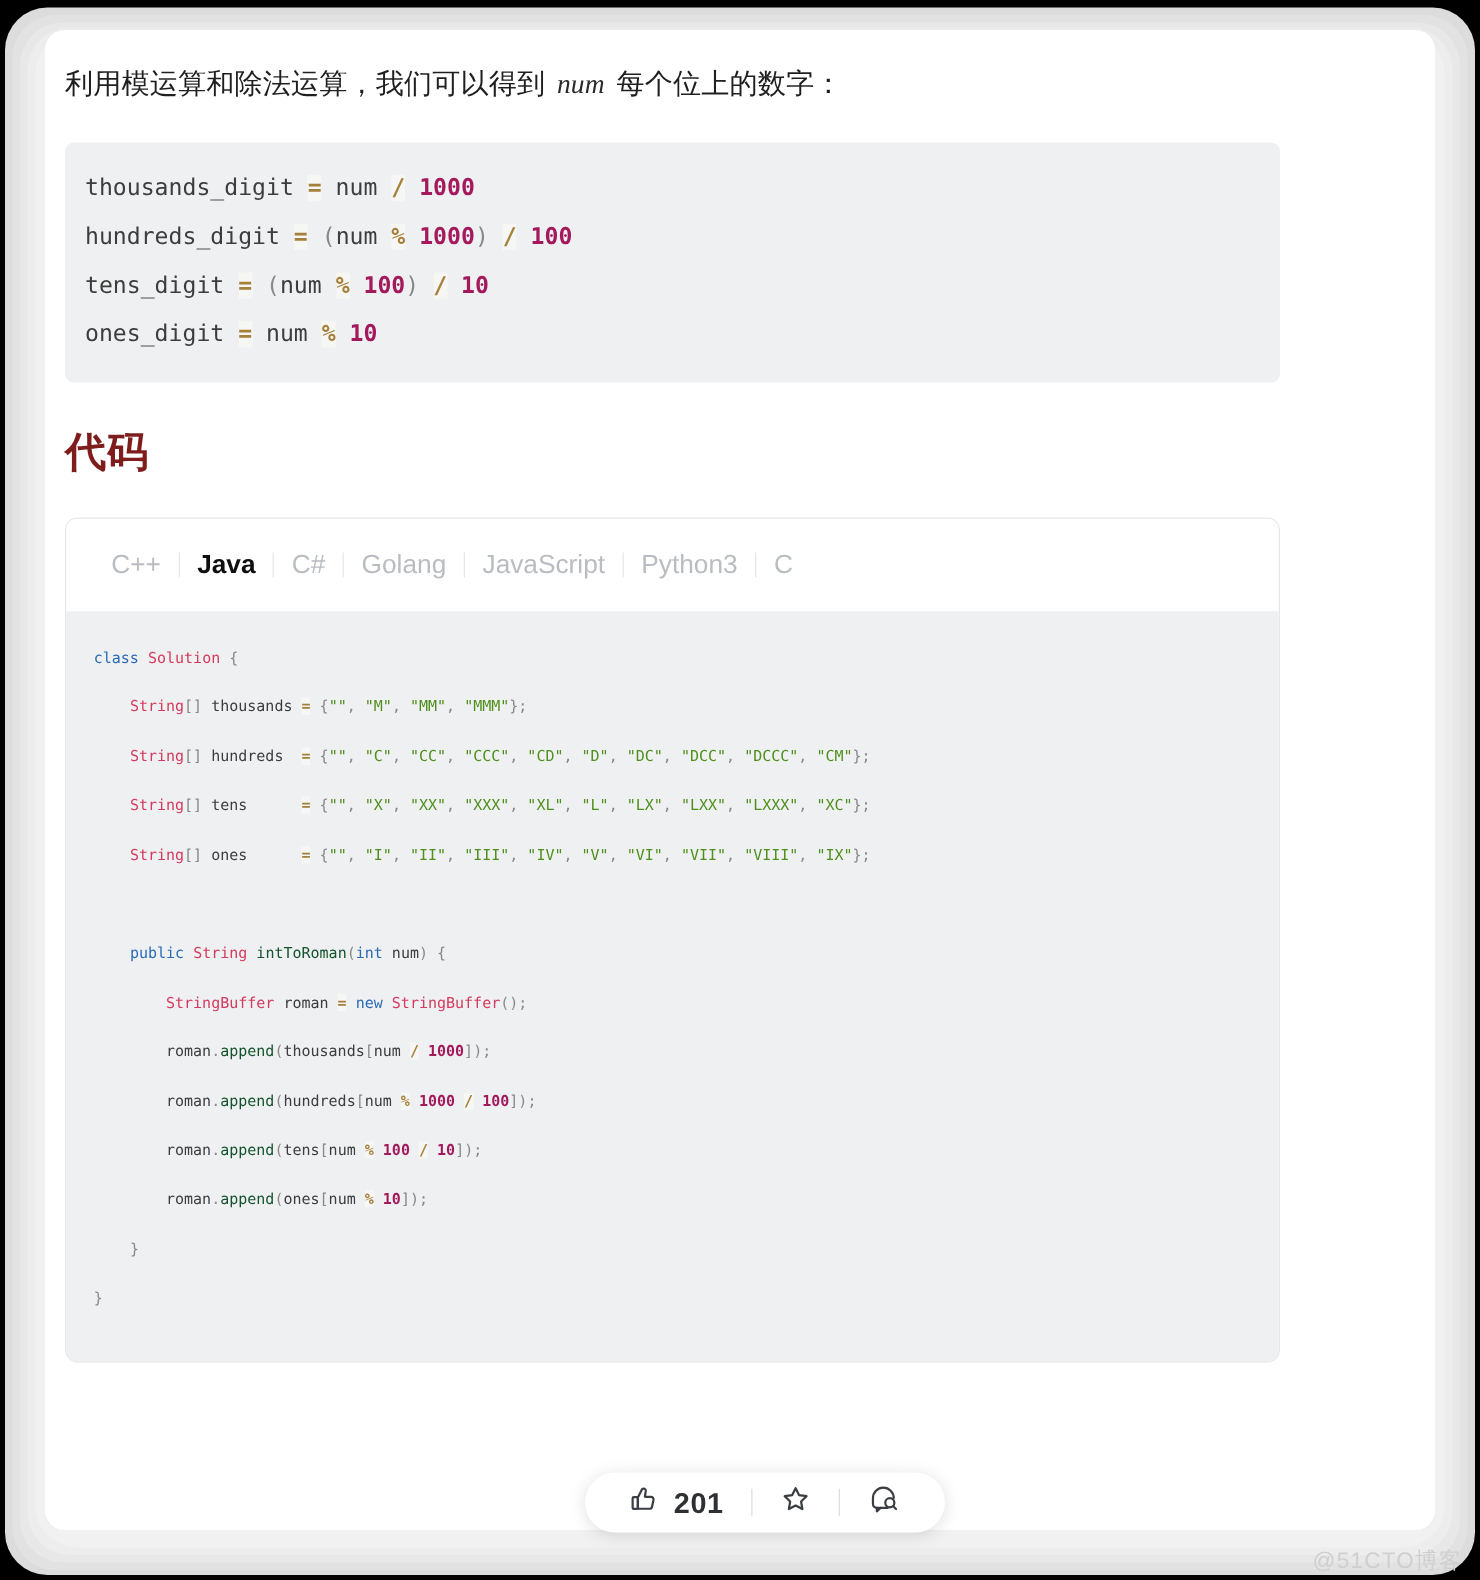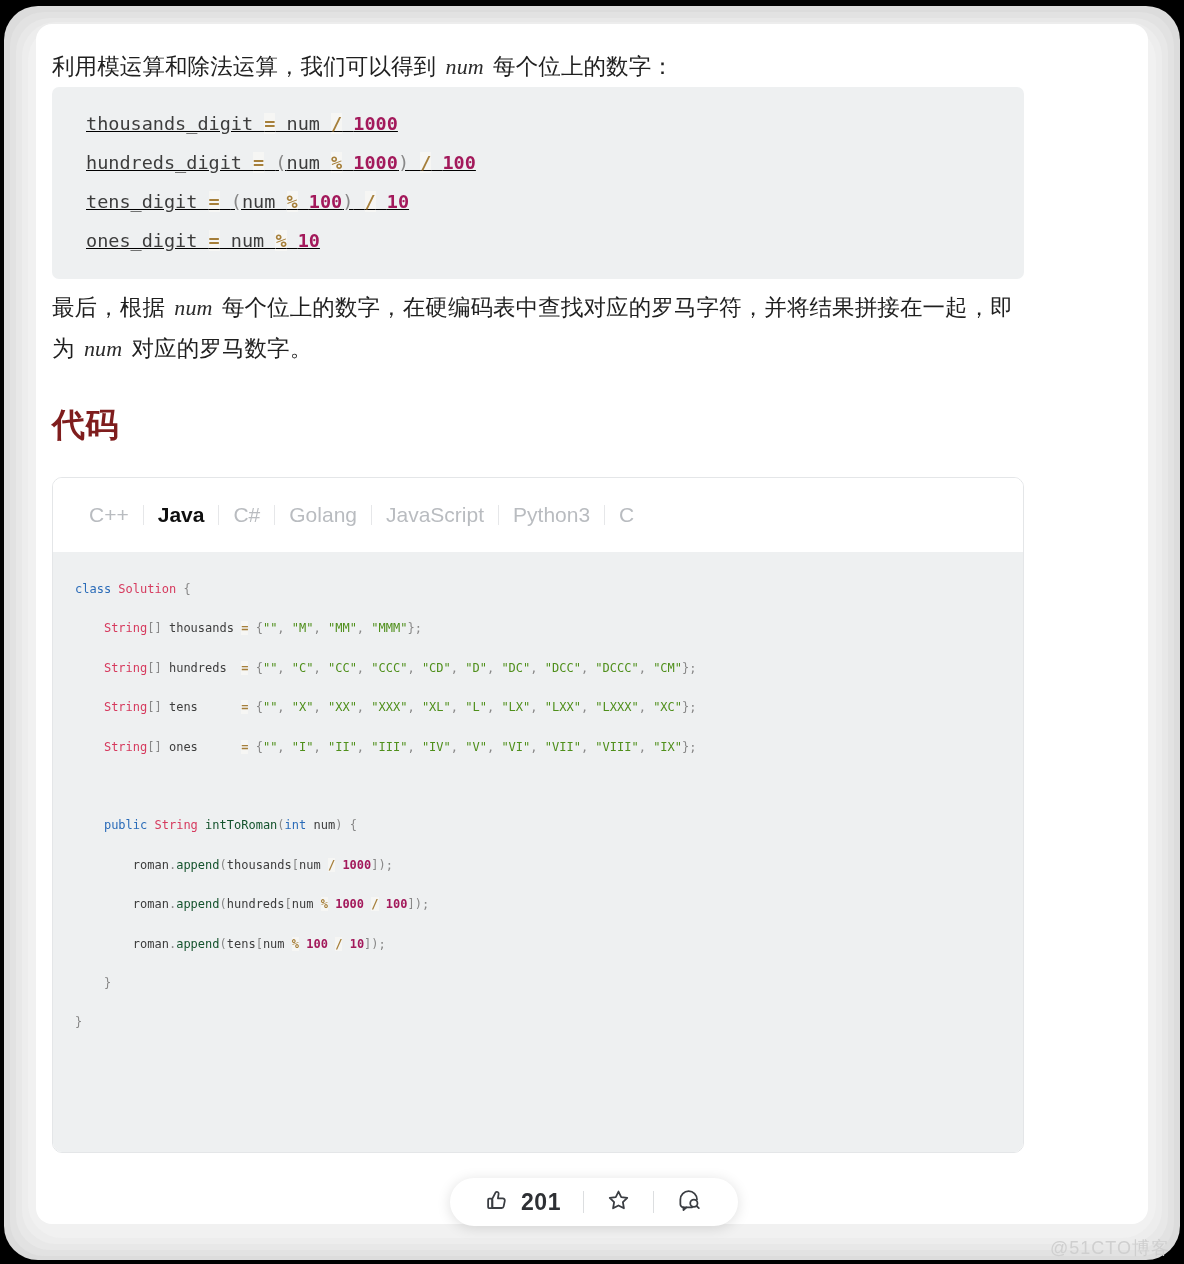--- a/index.html
+++ b/index.html
@@ -72,25 +72,25 @@
   h2.section-title {
     font-size: 33px;
     color: #7f1d1d;
     margin: 34px 0 0 0;
     font-weight: 700;
     letter-spacing: 0.5px;
   }
 
   
   .pseudo-block {
+    margin-top: 27px;
     background: #eef0f1;
     border-radius: 7px;
-    padding: 17px 22px 19px 34px;
+    padding: 17px 22px 19px 16px;
     box-sizing: border-box;
-    text-decoration: underline;
   }
   .code-line {
     font-family: "DejaVu Sans Mono", "Liberation Mono", monospace;
     font-size: 18.5px;
     line-height: 39px;
     white-space: pre;
     color: #3d3d3d;
   }
   .tok-num  { color: #a3195b; font-weight: 700; }
   .tok-op   { color: #a67f3a; font-weight: 700; background: #f6f6f4; }
@@ -140,21 +140,21 @@
     min-height: 600px;
   }
   .codearea .code-line {
     line-height: 39.4px;
     font-size: 12px;
   }
 
   
   .action-pill {
     position: absolute;
-    left: 450px;
+    left: 468px;
     top: 1178px;
     width: 288px;
     height: 48px;
     background: #ffffff;
     border-radius: 31px;
     box-shadow: 0 2px 14px rgba(0,0,0,0.13);
     display: flex;
     align-items: center;
     justify-content: center;
     gap: 0px;
@@ -211,23 +211,20 @@
 
     <div class="pseudo-block">
       <div id="pseudo-lines">
           <div class="code-line"><span class="tok-id">thousands_digit </span><span class="tok-op">=</span><span class="tok-id"> num </span><span class="tok-op">/</span><span class="tok-id"> </span><span class="tok-num">1000</span></div>
           <div class="code-line"><span class="tok-id">hundreds_digit </span><span class="tok-op">=</span><span class="tok-id"> </span><span class="tok-punc">(</span><span class="tok-id">num </span><span class="tok-op">%</span><span class="tok-id"> </span><span class="tok-num">1000</span><span class="tok-punc">)</span><span class="tok-id"> </span><span class="tok-op">/</span><span class="tok-id"> </span><span class="tok-num">100</span></div>
           <div class="code-line"><span class="tok-id">tens_digit </span><span class="tok-op">=</span><span class="tok-id"> </span><span class="tok-punc">(</span><span class="tok-id">num </span><span class="tok-op">%</span><span class="tok-id"> </span><span class="tok-num">100</span><span class="tok-punc">)</span><span class="tok-id"> </span><span class="tok-op">/</span><span class="tok-id"> </span><span class="tok-num">10</span></div>
           <div class="code-line"><span class="tok-id">ones_digit </span><span class="tok-op">=</span><span class="tok-id"> num </span><span class="tok-op">%</span><span class="tok-id"> </span><span class="tok-num">10</span></div>
         </div>
     </div>
 
-    <p class="para p2">
-      <span>最后，根据 </span><span class="mathvar">num</span><span> 每个位上的数字，在硬编码表中查找对应的罗马字符，并将结果拼接在一起，即为 </span><span class="mathvar">num</span><span> 对应的罗马数字。</span>
-    </p>
 
     <h2 class="section-title">代码</h2>
 
     <div class="code-card">
       <div class="tabbar" id="lang-tabbar">
           <div class="tab">C++</div>
           <div class="tabdiv"></div>
           <div class="tab active">Java</div>
           <div class="tabdiv"></div>
           <div class="tab">C#</div>
@@ -242,23 +239,25 @@
         </div>
       <div class="codearea">
         <div id="java-lines">
             <div class="code-line"><span class="tok-kw">class</span><span class="tok-id"> </span><span class="tok-type">Solution</span><span class="tok-id"> </span><span class="tok-punc">{</span></div>
             <div class="code-line"><span class="tok-id">    </span><span class="tok-type">String</span><span class="tok-punc">[]</span><span class="tok-id"> thousands </span><span class="tok-op">=</span><span class="tok-id"> </span><span class="tok-punc">{</span><span class="tok-str">""</span><span class="tok-punc">, </span><span class="tok-str">"M"</span><span class="tok-punc">, </span><span class="tok-str">"MM"</span><span class="tok-punc">, </span><span class="tok-str">"MMM"</span><span class="tok-punc">};</span></div>
             <div class="code-line"><span class="tok-id">    </span><span class="tok-type">String</span><span class="tok-punc">[]</span><span class="tok-id"> hundreds  </span><span class="tok-op">=</span><span class="tok-id"> </span><span class="tok-punc">{</span><span class="tok-str">""</span><span class="tok-punc">, </span><span class="tok-str">"C"</span><span class="tok-punc">, </span><span class="tok-str">"CC"</span><span class="tok-punc">, </span><span class="tok-str">"CCC"</span><span class="tok-punc">, </span><span class="tok-str">"CD"</span><span class="tok-punc">, </span><span class="tok-str">"D"</span><span class="tok-punc">, </span><span class="tok-str">"DC"</span><span class="tok-punc">, </span><span class="tok-str">"DCC"</span><span class="tok-punc">, </span><span class="tok-str">"DCCC"</span><span class="tok-punc">, </span><span class="tok-str">"CM"</span><span class="tok-punc">};</span></div>
             <div class="code-line"><span class="tok-id">    </span><span class="tok-type">String</span><span class="tok-punc">[]</span><span class="tok-id"> tens      </span><span class="tok-op">=</span><span class="tok-id"> </span><span class="tok-punc">{</span><span class="tok-str">""</span><span class="tok-punc">, </span><span class="tok-str">"X"</span><span class="tok-punc">, </span><span class="tok-str">"XX"</span><span class="tok-punc">, </span><span class="tok-str">"XXX"</span><span class="tok-punc">, </span><span class="tok-str">"XL"</span><span class="tok-punc">, </span><span class="tok-str">"L"</span><span class="tok-punc">, </span><span class="tok-str">"LX"</span><span class="tok-punc">, </span><span class="tok-str">"LXX"</span><span class="tok-punc">, </span><span class="tok-str">"LXXX"</span><span class="tok-punc">, </span><span class="tok-str">"XC"</span><span class="tok-punc">};</span></div>
             <div class="code-line"><span class="tok-id">    </span><span class="tok-type">String</span><span class="tok-punc">[]</span><span class="tok-id"> ones      </span><span class="tok-op">=</span><span class="tok-id"> </span><span class="tok-punc">{</span><span class="tok-str">""</span><span class="tok-punc">, </span><span class="tok-str">"I"</span><span class="tok-punc">, </span><span class="tok-str">"II"</span><span class="tok-punc">, </span><span class="tok-str">"III"</span><span class="tok-punc">, </span><span class="tok-str">"IV"</span><span class="tok-punc">, </span><span class="tok-str">"V"</span><span class="tok-punc">, </span><span class="tok-str">"VI"</span><span class="tok-punc">, </span><span class="tok-str">"VII"</span><span class="tok-punc">, </span><span class="tok-str">"VIII"</span><span class="tok-punc">, </span><span class="tok-str">"IX"</span><span class="tok-punc">};</span></div>
             <div class="code-line"><span class="tok-id"> </span></div>
             <div class="code-line"><span class="tok-id">    </span><span class="tok-kw">public</span><span class="tok-id"> </span><span class="tok-type">String</span><span class="tok-id"> </span><span class="tok-fn">intToRoman</span><span class="tok-punc">(</span><span class="tok-kw">int</span><span class="tok-id"> num</span><span class="tok-punc">)</span><span class="tok-id"> </span><span class="tok-punc">{</span></div>
+            <div class="code-line"><span class="tok-id">        </span><span class="tok-type">StringBuffer</span><span class="tok-id"> roman </span><span class="tok-op">=</span><span class="tok-id"> </span><span class="tok-kw">new</span><span class="tok-id"> </span><span class="tok-type">StringBuffer</span><span class="tok-punc">();</span></div>
             <div class="code-line"><span class="tok-id">        roman</span><span class="tok-punc">.</span><span class="tok-fn">append</span><span class="tok-punc">(</span><span class="tok-id">thousands</span><span class="tok-punc">[</span><span class="tok-id">num </span><span class="tok-op">/</span><span class="tok-id"> </span><span class="tok-num">1000</span><span class="tok-punc">]);</span></div>
             <div class="code-line"><span class="tok-id">        roman</span><span class="tok-punc">.</span><span class="tok-fn">append</span><span class="tok-punc">(</span><span class="tok-id">hundreds</span><span class="tok-punc">[</span><span class="tok-id">num </span><span class="tok-op">%</span><span class="tok-id"> </span><span class="tok-num">1000</span><span class="tok-id"> </span><span class="tok-op">/</span><span class="tok-id"> </span><span class="tok-num">100</span><span class="tok-punc">]);</span></div>
             <div class="code-line"><span class="tok-id">        roman</span><span class="tok-punc">.</span><span class="tok-fn">append</span><span class="tok-punc">(</span><span class="tok-id">tens</span><span class="tok-punc">[</span><span class="tok-id">num </span><span class="tok-op">%</span><span class="tok-id"> </span><span class="tok-num">100</span><span class="tok-id"> </span><span class="tok-op">/</span><span class="tok-id"> </span><span class="tok-num">10</span><span class="tok-punc">]);</span></div>
+            <div class="code-line"><span class="tok-id">        roman</span><span class="tok-punc">.</span><span class="tok-fn">append</span><span class="tok-punc">(</span><span class="tok-id">ones</span><span class="tok-punc">[</span><span class="tok-id">num </span><span class="tok-op">%</span><span class="tok-id"> </span><span class="tok-num">10</span><span class="tok-punc">]);</span></div>
             <div class="code-line"><span class="tok-id">    </span><span class="tok-punc">}</span></div>
             <div class="code-line"><span class="tok-punc">}</span></div>
           </div>
       </div>
     </div>
 
   </div>
 </div>
 
 <div class="action-pill">

